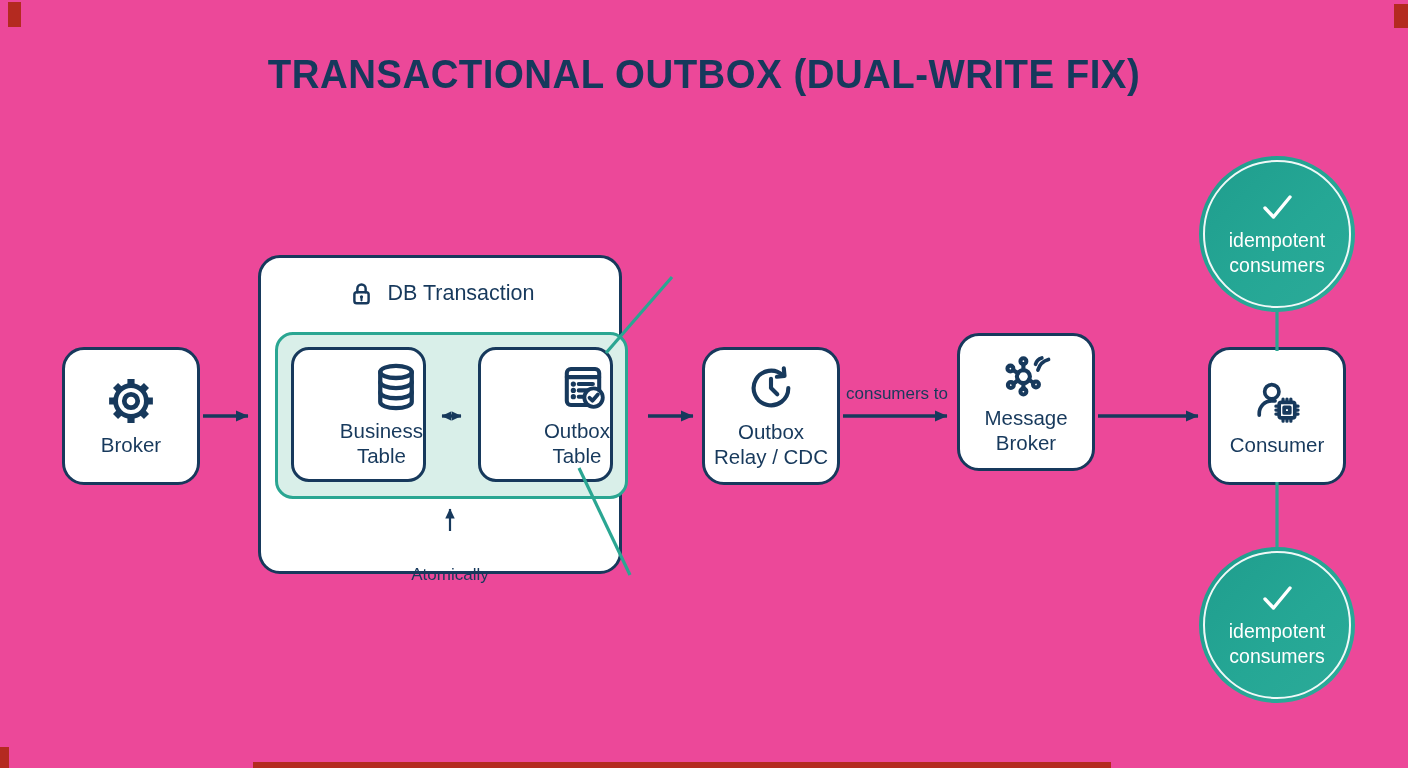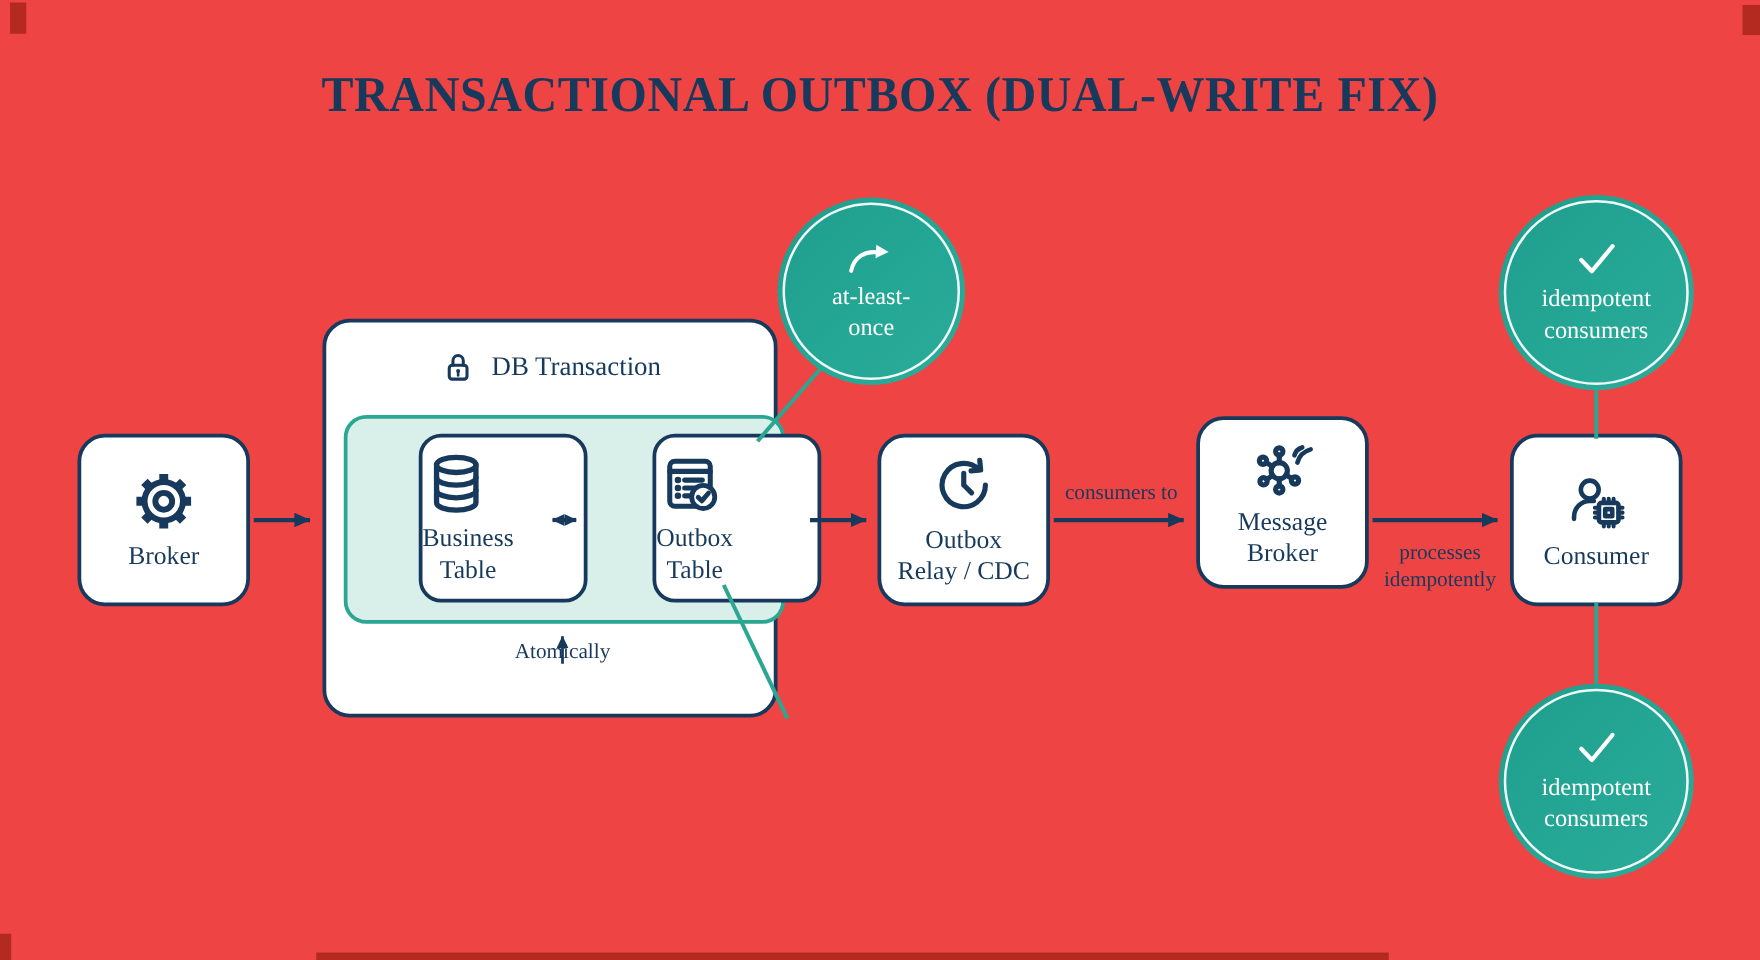--- a/index.html
+++ b/index.html
@@ -1,36 +1,36 @@
 <!DOCTYPE html>
 <html><head>
 <meta charset="utf-8">
 <style>
   html,body{margin:0;padding:0;background:#ffffff;}
-  .stage{position:relative;width:1408px;height:768px;background:#ef4444;overflow:hidden;
-         font-family:Liberation Serif, serif;color:#17395c;}
+  .stage{position:relative;width:1408px;height:768px;background:#ec4899;overflow:hidden;
+         font-family:Liberation Sans, sans-serif;color:#17395c;}
   .title{position:absolute;left:0;right:0;top:52px;text-align:center;
          font-size:40px;font-weight:bold;letter-spacing:.5px;color:#16395c;
          transform:scaleX(.96);transform-origin:center;}
   
   .node{position:absolute;width:138px;height:138px;background:#ffffff;
         border:3.5px solid #17395c;border-radius:22px;box-sizing:border-box;
         display:flex;flex-direction:column;align-items:center;justify-content:center;gap:6px;z-index:2;}
   .nicon{display:flex;align-items:center;justify-content:center;}
   .nlabel{font-size:20.5px;line-height:1.2;text-align:center;color:#17395c;white-space:pre-line;}
   
   .dbbox{position:absolute;left:258px;top:255px;width:364px;height:319px;background:#ffffff;
          border:3.5px solid #17395c;border-radius:22px;box-sizing:border-box;z-index:1;}
   .dbheader{position:absolute;left:0;right:0;top:20px;display:flex;align-items:center;
             justify-content:center;gap:11px;font-size:21.5px;color:#17395c;}
   .inner{position:absolute;left:14px;top:74px;width:353px;height:167px;background:#d9efe9;
          border:3px solid #2aa692;border-radius:18px;box-sizing:border-box;}
   .tbox{position:absolute;top:12px;width:135px;height:135px;background:#ffffff;
         border:3.5px solid #17395c;border-radius:18px;box-sizing:border-box;
-        display:flex;flex-direction:column;align-items:flex-start;justify-content:center;gap:5px;margin-left:44px;}
+        display:flex;flex-direction:column;align-items:flex-end;justify-content:center;gap:5px;}
   .tbox .nlabel{font-size:20.5px;}
   
   .connectors{position:absolute;left:0;top:0;z-index:3;pointer-events:none;}
   
   .elabel{position:absolute;font-size:17px;color:#17395c;text-align:center;
           line-height:1.28;white-space:pre-line;z-index:4;}
   
   .circle{position:absolute;border-radius:50%;z-index:5;
           background:linear-gradient(135deg,#1f9d8d 0%,#25a795 55%,#2cab99 100%);
           display:flex;flex-direction:column;align-items:center;justify-content:center;gap:5px;}
@@ -121,21 +121,21 @@
             <circle cx="16.7" cy="16.7" r="4.1" fill="#ffffff" stroke-width="1.7"></circle>
             <path d="M14.9 16.8l1.3 1.3 2.4-2.8" stroke-width="1.7"></path>
           </svg>
         </span>
         <span class="nlabel">Outbox
 Table</span>
       </div>
     </div>
   </div>
 
-  <div class="elabel" style="left:375px;top:510px;width:150px;">Atomically</div>
+  <div class="elabel" style="left:375px;top:564px;width:150px;">Atomically</div>
 
   <div class="node" style="left:702px;top:347px;">
     <span class="nicon">
       <svg width="52" height="52" viewBox="0 0 24 24" fill="none" stroke="#17395c" stroke-width="1.9" stroke-linecap="round" stroke-linejoin="round">
         <path d="M20 12a8 8 0 1 1-2.4-5.7"></path>
         <path d="M17.9 2.9l.35 3.55-3.55.35"></path>
         <path d="M12 12V7.7M12 12l2.9 2.9"></path>
       </svg>
     </span>
     <span class="nlabel">Outbox
@@ -154,47 +154,34 @@
         <circle cx="5" cy="17.1" r="1.35"></circle>
         <circle cx="10.8" cy="20.1" r="1.35"></circle>
         <circle cx="16.6" cy="16.8" r="1.35"></circle>
         <path d="M16.4 7.5a4.1 4.1 0 0 1 2.9-2.9M17.5 10.2a7 7 0 0 1 4.9-4.9" stroke-width="1.7"></path>
       </svg>
     </span>
     <span class="nlabel">Message
 Broker</span>
   </div>
 
-  <div class="elabel" style="left:1077px;top:431px;width:150px;">processes
-idempotently</div>
 
   <div class="node" style="left:1208px;top:347px;">
     <span class="nicon">
       <svg width="52" height="52" viewBox="0 0 24 24" fill="none" stroke="#17395c" stroke-width="1.7" stroke-linecap="round" stroke-linejoin="round">
         <circle cx="9.6" cy="7.7" r="3.3"></circle>
         <path d="M3.8 18.5v-.8a5.8 5.8 0 0 1 5.8-5.8h1.5"></path>
         <rect x="13" y="12.6" width="7.2" height="7.2" rx="1"></rect>
         <rect x="15.3" y="14.9" width="2.6" height="2.6"></rect>
         <path d="M14.8 12.6v-1.5M16.6 12.6v-1.5M18.4 12.6v-1.5M14.8 19.8v1.5M16.6 19.8v1.5M18.4 19.8v1.5M13 14.4h-1.5M13 16.2h-1.5M13 18h-1.5M20.2 14.4h1.5M20.2 16.2h1.5M20.2 18h1.5" stroke-width="1.5"></path>
       </svg>
     </span>
     <span class="nlabel">Consumer</span>
   </div>
 
-  <div class="circle" style="left:622px;top:158px;width:150px;height:150px;">
-    <span class="ring"></span>
-    <span class="cicon">
-      <svg width="44" height="30" viewBox="0 0 40 28" fill="none">
-        <path d="M5 24C7 13.5 16 8.5 26 10.4" stroke="#ffffff" stroke-width="3" stroke-linecap="round"></path>
-        <path d="M23.8 4.4L33 9.8l-9.8 4.7z" fill="#ffffff"></path>
-      </svg>
-    </span>
-    <span class="clabel">at-least-
-once</span>
-  </div>
 
 
   <div class="circle" style="left:1199px;top:156px;width:156px;height:156px;">
     <span class="ring"></span>
     <span class="cicon">
       <svg width="42" height="32" viewBox="0 0 40 32" fill="none">
         <path d="M8 17l8.5 9L33 6" stroke="#ffffff" stroke-width="3.4" stroke-linecap="round" stroke-linejoin="round"></path>
       </svg>
     </span>
     <span class="clabel">idempotent

